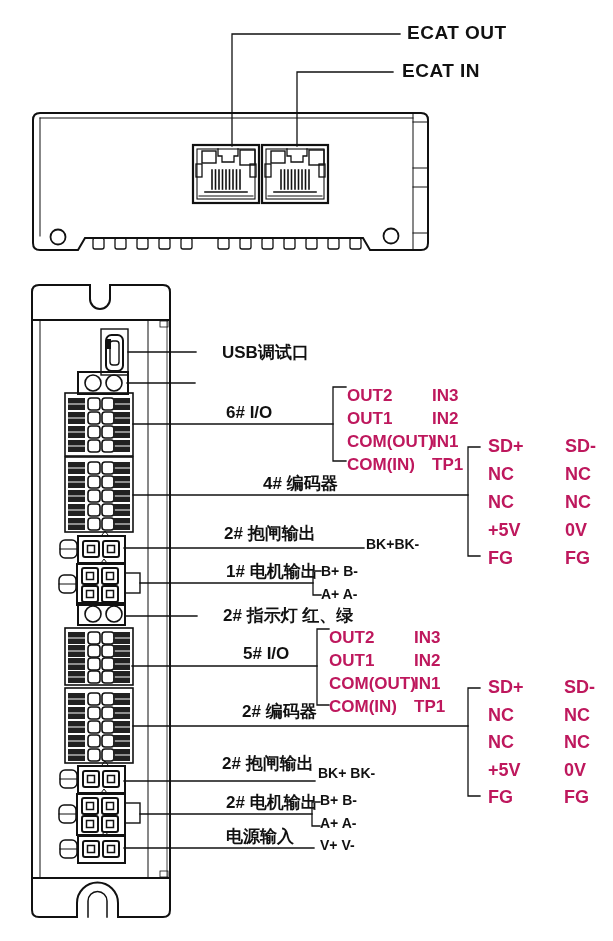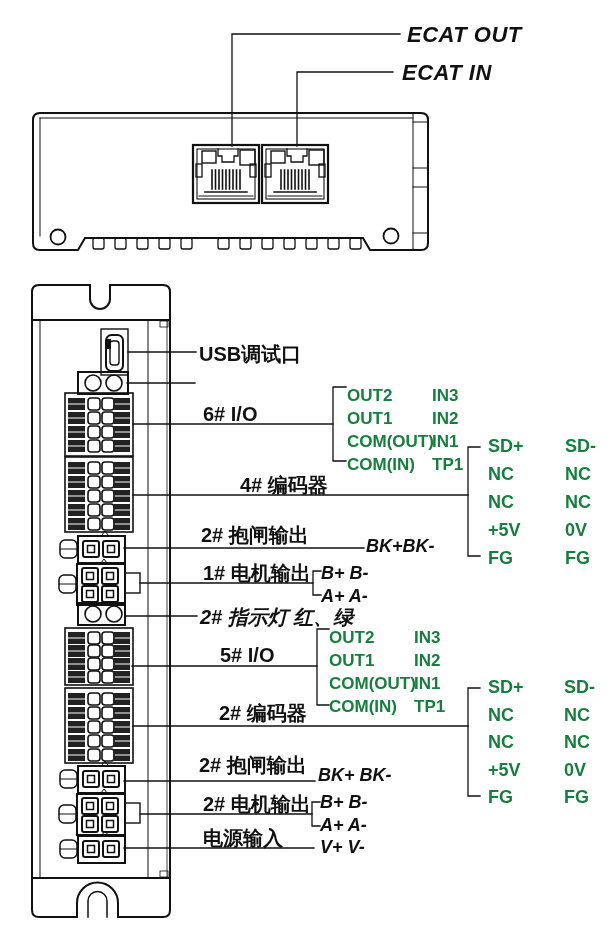--- a/index.html
+++ b/index.html
@@ -5,24 +5,24 @@
   html,body { margin:0; padding:0; background:#ffffff; }
   .stage {
     position:relative; width:613px; height:941px; background:#ffffff;
     font-family:"Liberation Sans", sans-serif; overflow:hidden;
   }
   svg.art { position:absolute; left:0; top:0; }
   .lbl {
     position:absolute; font-weight:bold; color:#111;
     white-space:nowrap; line-height:1.15;
   }
-  .ecat { font-size:22px; letter-spacing:0.5px;font-style:italic; }
-  .cn  { font-size:20px; }
-  .sig { font-size:18px;font-style:italic; }
-  .pin-grid { position:absolute; color:#15803d; }
+  .ecat { font-size:19px; letter-spacing:0.5px; }
+  .cn  { font-size:17px;margin-left:23px; }
+  .sig { font-size:14px; }
+  .pin-grid { position:absolute; color:#be185d; }
   .pin-row { display:flex; align-items:center; font-weight:bold; }
   .g-io1 .pin-row  { height:23px; font-size:17px; }
   .g-io1 .c1 { width:85px; }
   .g-io2 .pin-row  { height:23px; font-size:17px; }
   .g-io2 .c1 { width:85px; }
   .g-enc1 .pin-row { height:28px; font-size:18px; }
   .g-enc1 .c1 { width:77px; }
   .g-enc2 .pin-row { height:27.5px; font-size:18px; }
   .g-enc2 .c1 { width:76px; }
 </style>
@@ -255,21 +255,21 @@
   </svg>
 
   <div class="lbl ecat" style="left:407px; top:22px;">ECAT OUT</div>
   <div class="lbl ecat" style="left:402px; top:60px;">ECAT IN</div>
 
   <div class="lbl cn" style="left:199px; top:343px;">USB调试口</div>
   <div class="lbl cn" style="left:203px; top:403px;">6# I/O</div>
   <div class="lbl cn" style="left:240px; top:474px;">4# 编码器</div>
   <div class="lbl cn" style="left:201px; top:524px;">2# 抱闸输出</div>
   <div class="lbl cn" style="left:203px; top:562px;">1# 电机输出</div>
-  <div class="lbl cn" style="left:200px; top:606px;font-style:italic;">2# 指示灯 红、绿</div>
+  <div class="lbl cn" style="left:200px; top:606px;">2# 指示灯 红、绿</div>
   <div class="lbl cn" style="left:220px; top:644px;">5# I/O</div>
   <div class="lbl cn" style="left:219px; top:702px;">2# 编码器</div>
   <div class="lbl cn" style="left:199px; top:754px;">2# 抱闸输出</div>
   <div class="lbl cn" style="left:203px; top:793px;">2# 电机输出</div>
   <div class="lbl cn" style="left:203px; top:827px;">电源输入</div>
 
   <div class="lbl sig" style="left:366px; top:536px;">BK+BK-</div>
   <div class="lbl sig" style="left:321px; top:563px;">B+ B-</div>
   <div class="lbl sig" style="left:321px; top:586px;">A+ A-</div>
   <div class="lbl sig" style="left:318px; top:765px;">BK+ BK-</div>

